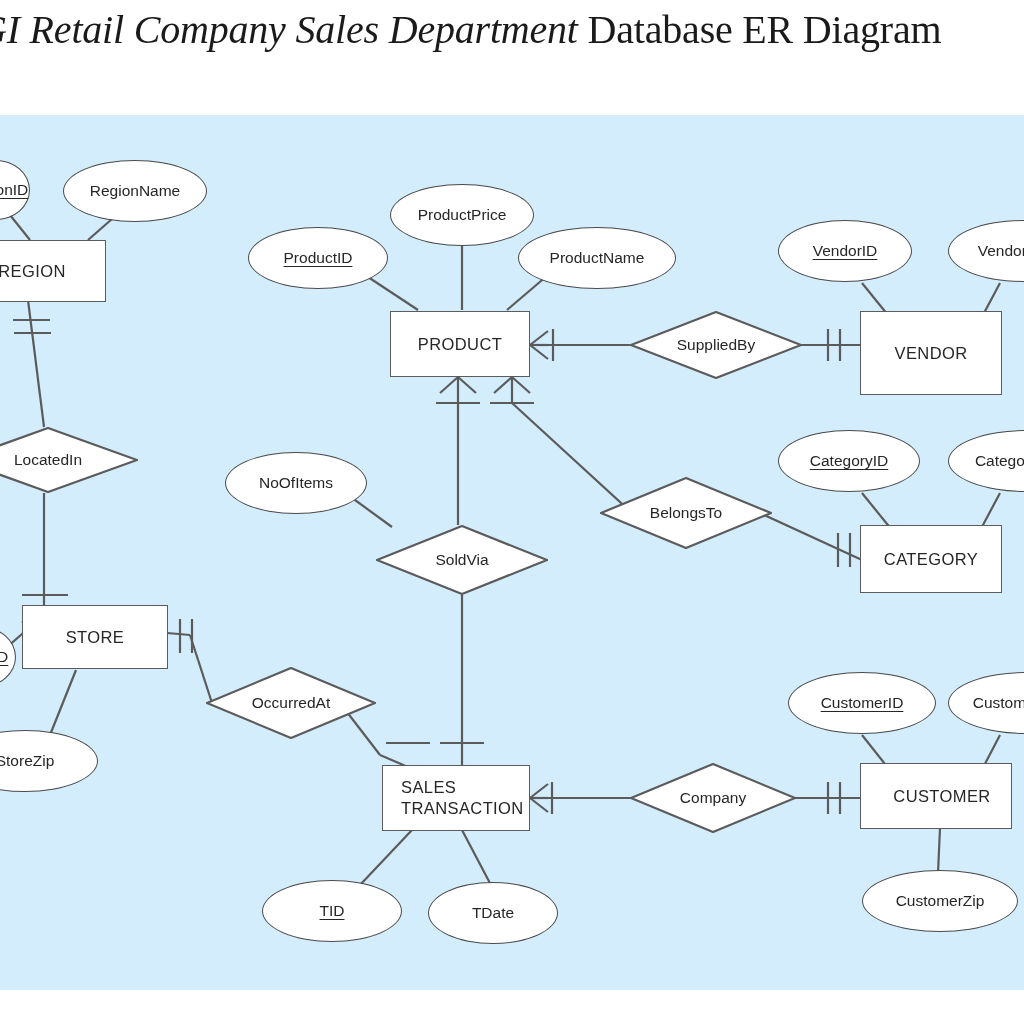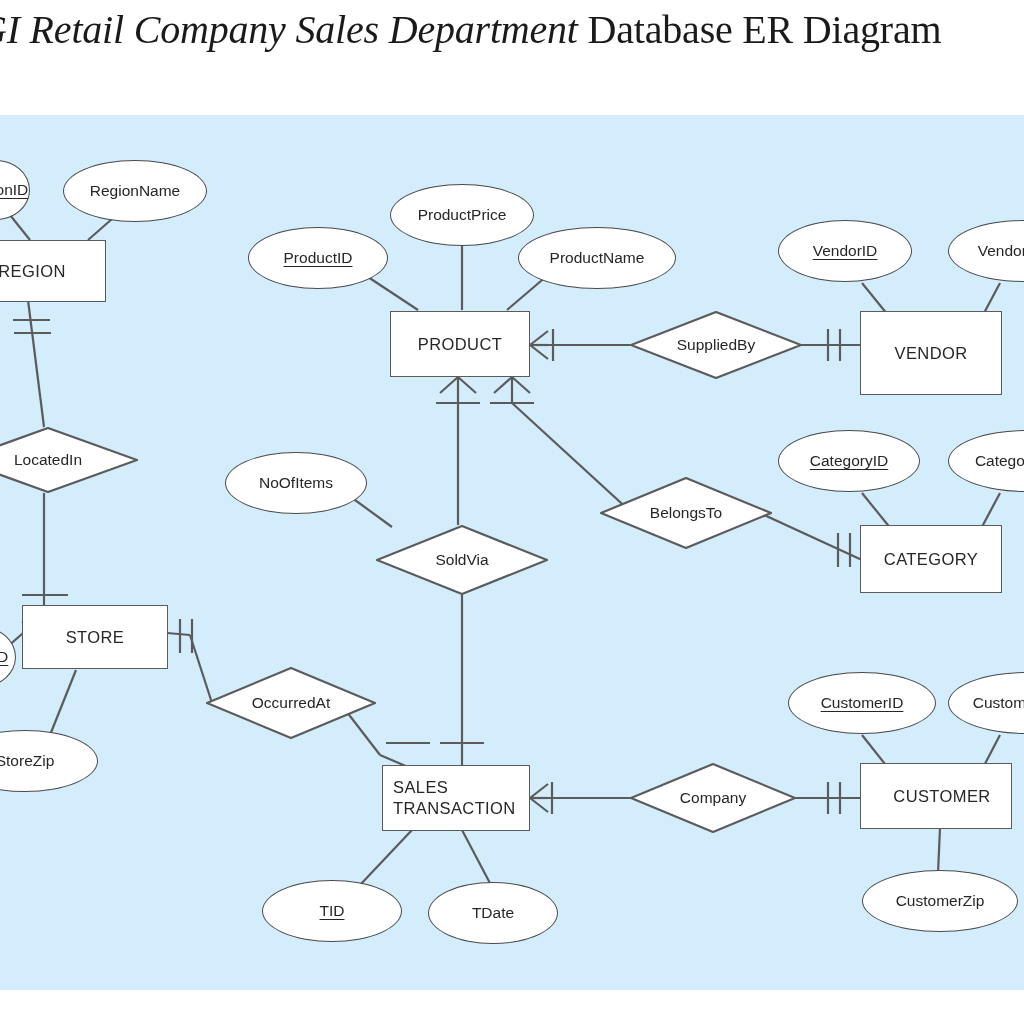--- a/index.html
+++ b/index.html
@@ -346,21 +346,21 @@
     </div>
 
     <div class="node entity" style="left:860px; top:410px; width:142px; height:68px;">
       <span>CATEGORY</span>
     </div>
 
     <div class="node entity" style="left:22px; top:490px; width:146px; height:64px;">
       <span>STORE</span>
     </div>
 
-    <div class="node entity" style="left:382px; top:650px; width:148px; height:66px; justify-content:flex-start; padding-left:10px; text-align:left;">
+    <div class="node entity" style="left:382px; top:650px; width:148px; height:66px; justify-content:flex-start; padding-left:18px; text-align:left;">
       <span style="white-space:pre-line;">SALES
 TRANSACTION</span>
     </div>
 
     <div class="node entity" style="left:860px; top:648px; width:152px; height:66px;padding-left:12px;">
       <span>CUSTOMER</span>
     </div>
 
   </div>
 </div>

